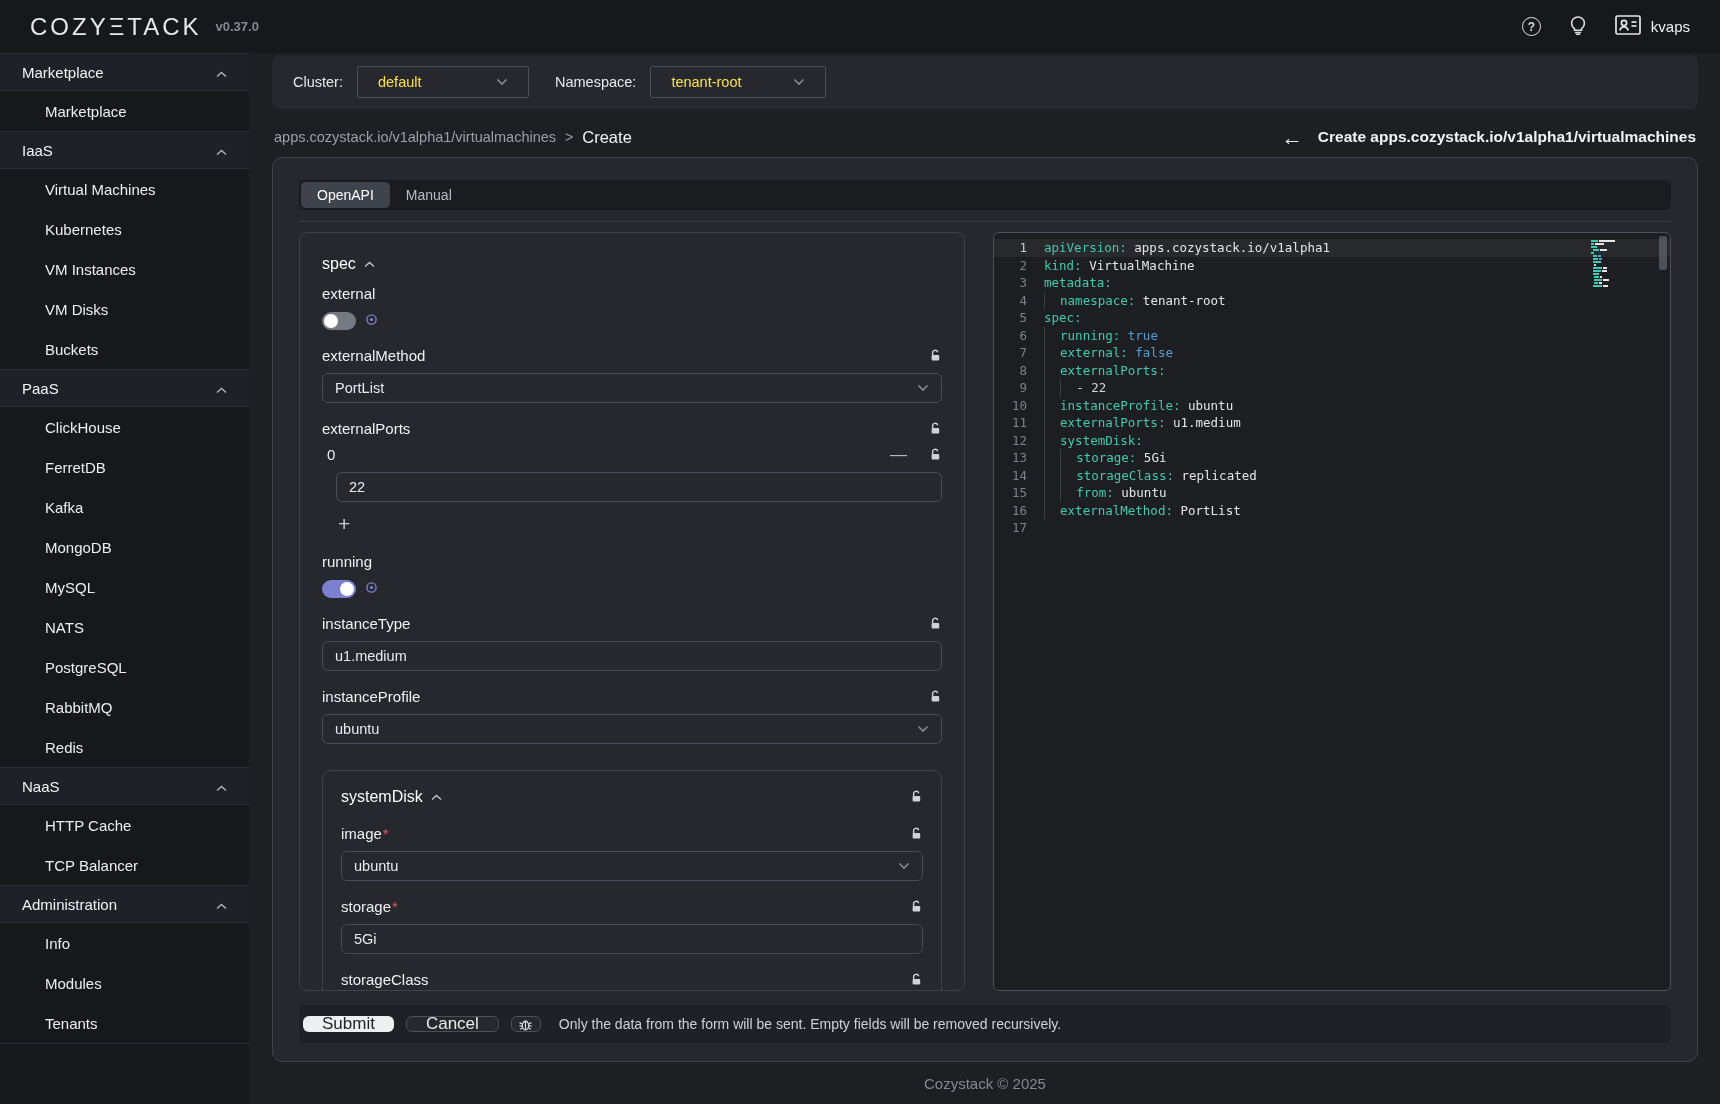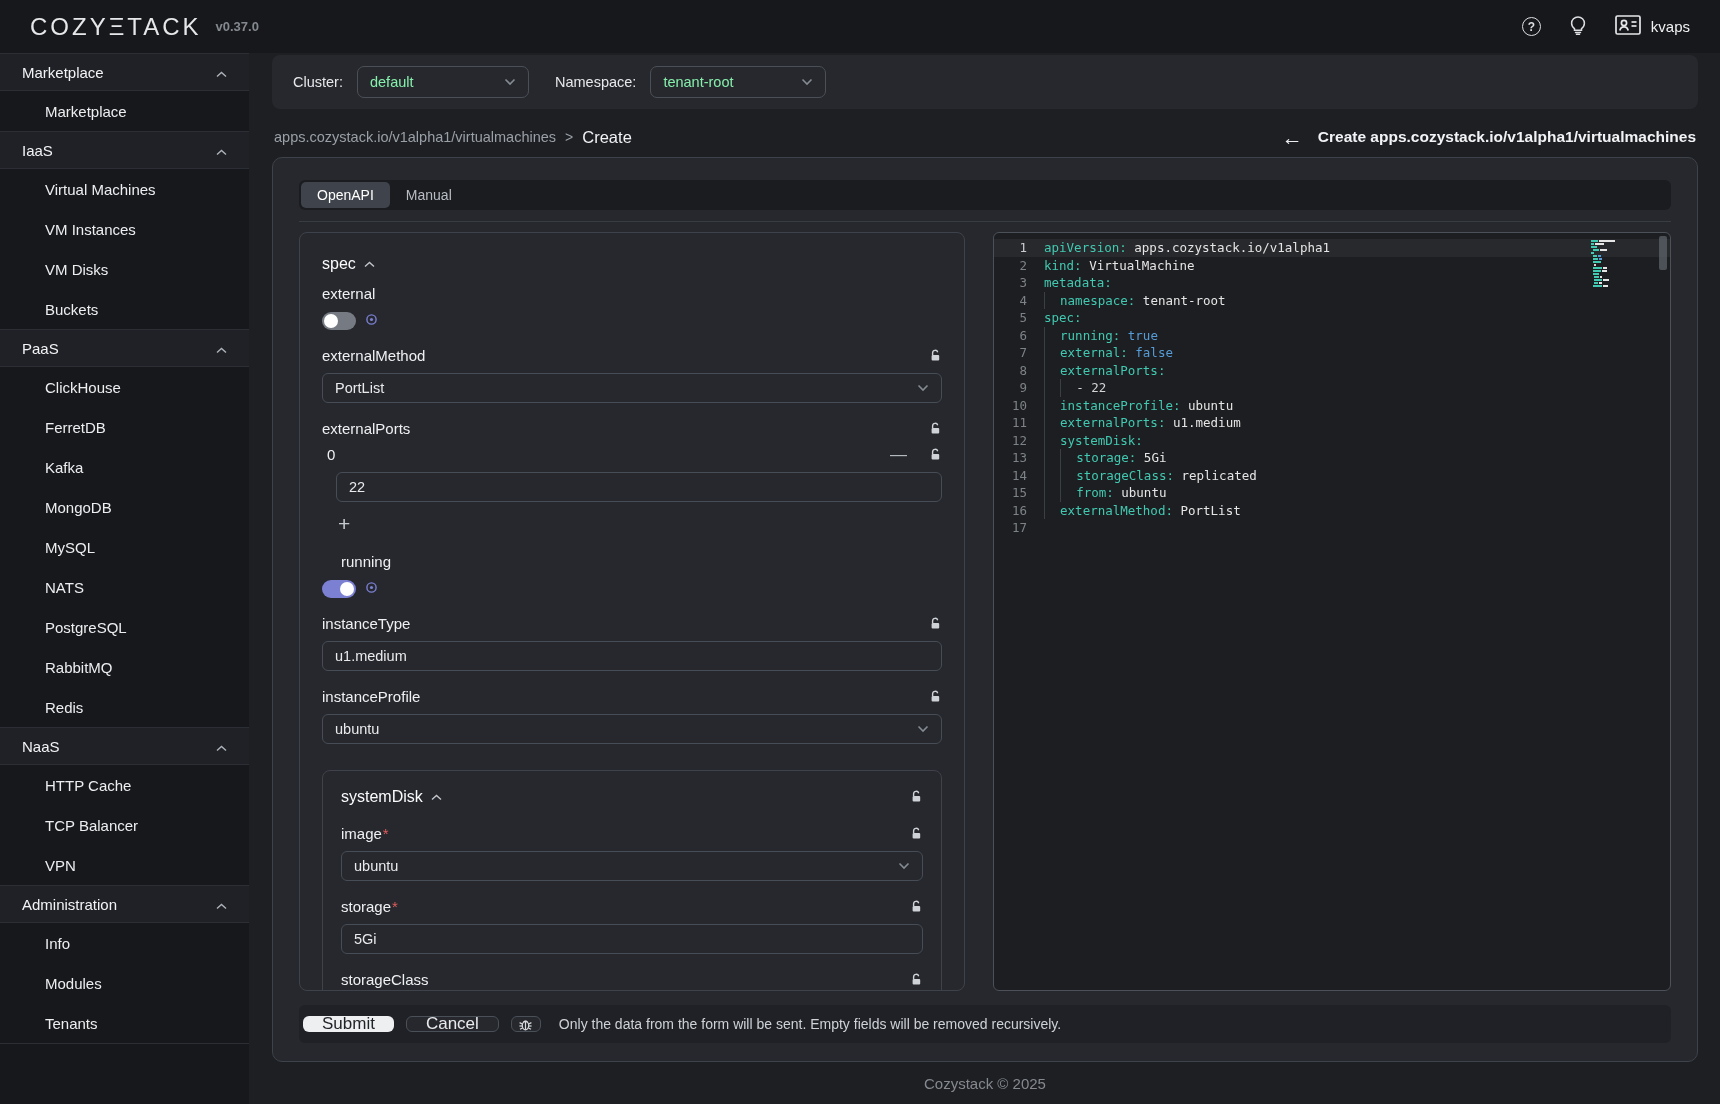--- a/index.html
+++ b/index.html
@@ -22,22 +22,22 @@
              padding:0 22px; background:#1f2126; border-top:1px solid #2b2e34; border-bottom:1px solid #2b2e34;
              font-size:15px; color:#f2f3f5; cursor:pointer; }
   .sb-item { height:40px; display:flex; align-items:center; padding-left:45px; font-size:15px; color:#eceef0; cursor:pointer; }
   .sb-end { border-top:1px solid #2b2e34; height:10px; }
 
   
   .content { flex:1; padding:2px 22px 0 23px; display:flex; flex-direction:column; }
 
   .toolbar { height:54px; flex:none; background:#26282d; border-radius:8px; display:flex; align-items:center; padding:0 21px; margin-bottom:8px; }
   .tb-label { font-size:14.5px; color:#e7e8ea; margin-right:14px; }
-  .select { height:32px; border:1px solid #4b5058; border-radius:7px; background:#26282d; display:flex; align-items:center;
-            padding:0 12px; font-size:14.5px; color:#86efac; }
+  .select { height:32px; border:1px solid #4b5058; border-radius:2px; background:#26282d; display:flex; align-items:center;
+            padding:0 20px; font-size:14.5px; color:#fde047; }
   .select .chev { margin-left:auto; }
   .sel-cluster { width:172px; margin-right:26px; }
   .sel-ns { width:176px; }
 
   .crumbrow { height:40px; flex:none; display:flex; align-items:center; justify-content:space-between; padding:0 2px; }
   .crumb { display:flex; align-items:center; gap:9px; }
   .crumb-path { font-size:14.5px; color:#9aa0a7; }
   .crumb-sep { font-size:14px; color:#9aa0a7; }
   .crumb-cur { font-size:16.5px; color:#f1f2f4; font-weight:500; }
   .ptitle { display:flex; align-items:center; gap:15px; }
@@ -149,20 +149,21 @@
           </svg></span>
       </div>
       <div class="sb-item">Marketplace</div>
       <div class="sb-head">
         <span>IaaS</span>
         <span><svg width="11" height="7" viewBox="0 0 11 7" fill="none" stroke="#aeb3ba" stroke-width="1.4">
             <polyline points="1,5.5 5.5,1.5 10,5.5"></polyline>
           </svg></span>
       </div>
       <div class="sb-item">Virtual Machines</div>
+      <div class="sb-item">Kubernetes</div>
       <div class="sb-item">VM Instances</div>
       <div class="sb-item">VM Disks</div>
       <div class="sb-item">Buckets</div>
       <div class="sb-head">
         <span>PaaS</span>
         <span><svg width="11" height="7" viewBox="0 0 11 7" fill="none" stroke="#aeb3ba" stroke-width="1.4">
             <polyline points="1,5.5 5.5,1.5 10,5.5"></polyline>
           </svg></span>
       </div>
       <div class="sb-item">ClickHouse</div>
@@ -175,21 +176,20 @@
       <div class="sb-item">RabbitMQ</div>
       <div class="sb-item">Redis</div>
       <div class="sb-head">
         <span>NaaS</span>
         <span><svg width="11" height="7" viewBox="0 0 11 7" fill="none" stroke="#aeb3ba" stroke-width="1.4">
             <polyline points="1,5.5 5.5,1.5 10,5.5"></polyline>
           </svg></span>
       </div>
       <div class="sb-item">HTTP Cache</div>
       <div class="sb-item">TCP Balancer</div>
-      <div class="sb-item">VPN</div>
       <div class="sb-head">
         <span>Administration</span>
         <span><svg width="11" height="7" viewBox="0 0 11 7" fill="none" stroke="#aeb3ba" stroke-width="1.4">
             <polyline points="1,5.5 5.5,1.5 10,5.5"></polyline>
           </svg></span>
       </div>
       <div class="sb-item">Info</div>
       <div class="sb-item">Modules</div>
       <div class="sb-item">Tenants</div>
       <div class="sb-end"></div>
@@ -301,21 +301,21 @@
                   <path d="M3.6 6 V3.9 a2.6 2.6 0 0 1 5.1-.7" fill="none" stroke="#cfd3d8" stroke-width="1.4"></path>
                   <rect x="2.6" y="6" width="7.6" height="5.6" rx="1" fill="#cfd3d8"></rect>
                 </svg>
             </span>
           </div>
           <div class="nested">
             <input class="tin" value="22" style="">
           </div>
           <div class="plus-btn">+</div>
 
-          <div class="f-label-row" style="margin-bottom:4px;margin-left:19px;">
+          <div class="f-label-row" style="margin-bottom:4px;">
             <span class="f-label">running</span>
           </div>
           <div class="toggle-row">
             <div class="toggle on">
                 <div class="knob"></div>
               </div>
             <span>
               <svg width="13" height="13" viewBox="0 0 13 13">
                   <circle cx="6.5" cy="6.5" r="4.6" fill="none" stroke="#7b80d2" stroke-width="1.4"></circle>
                   <circle cx="6.5" cy="6.5" r="1.6" fill="#7b80d2"></circle>

